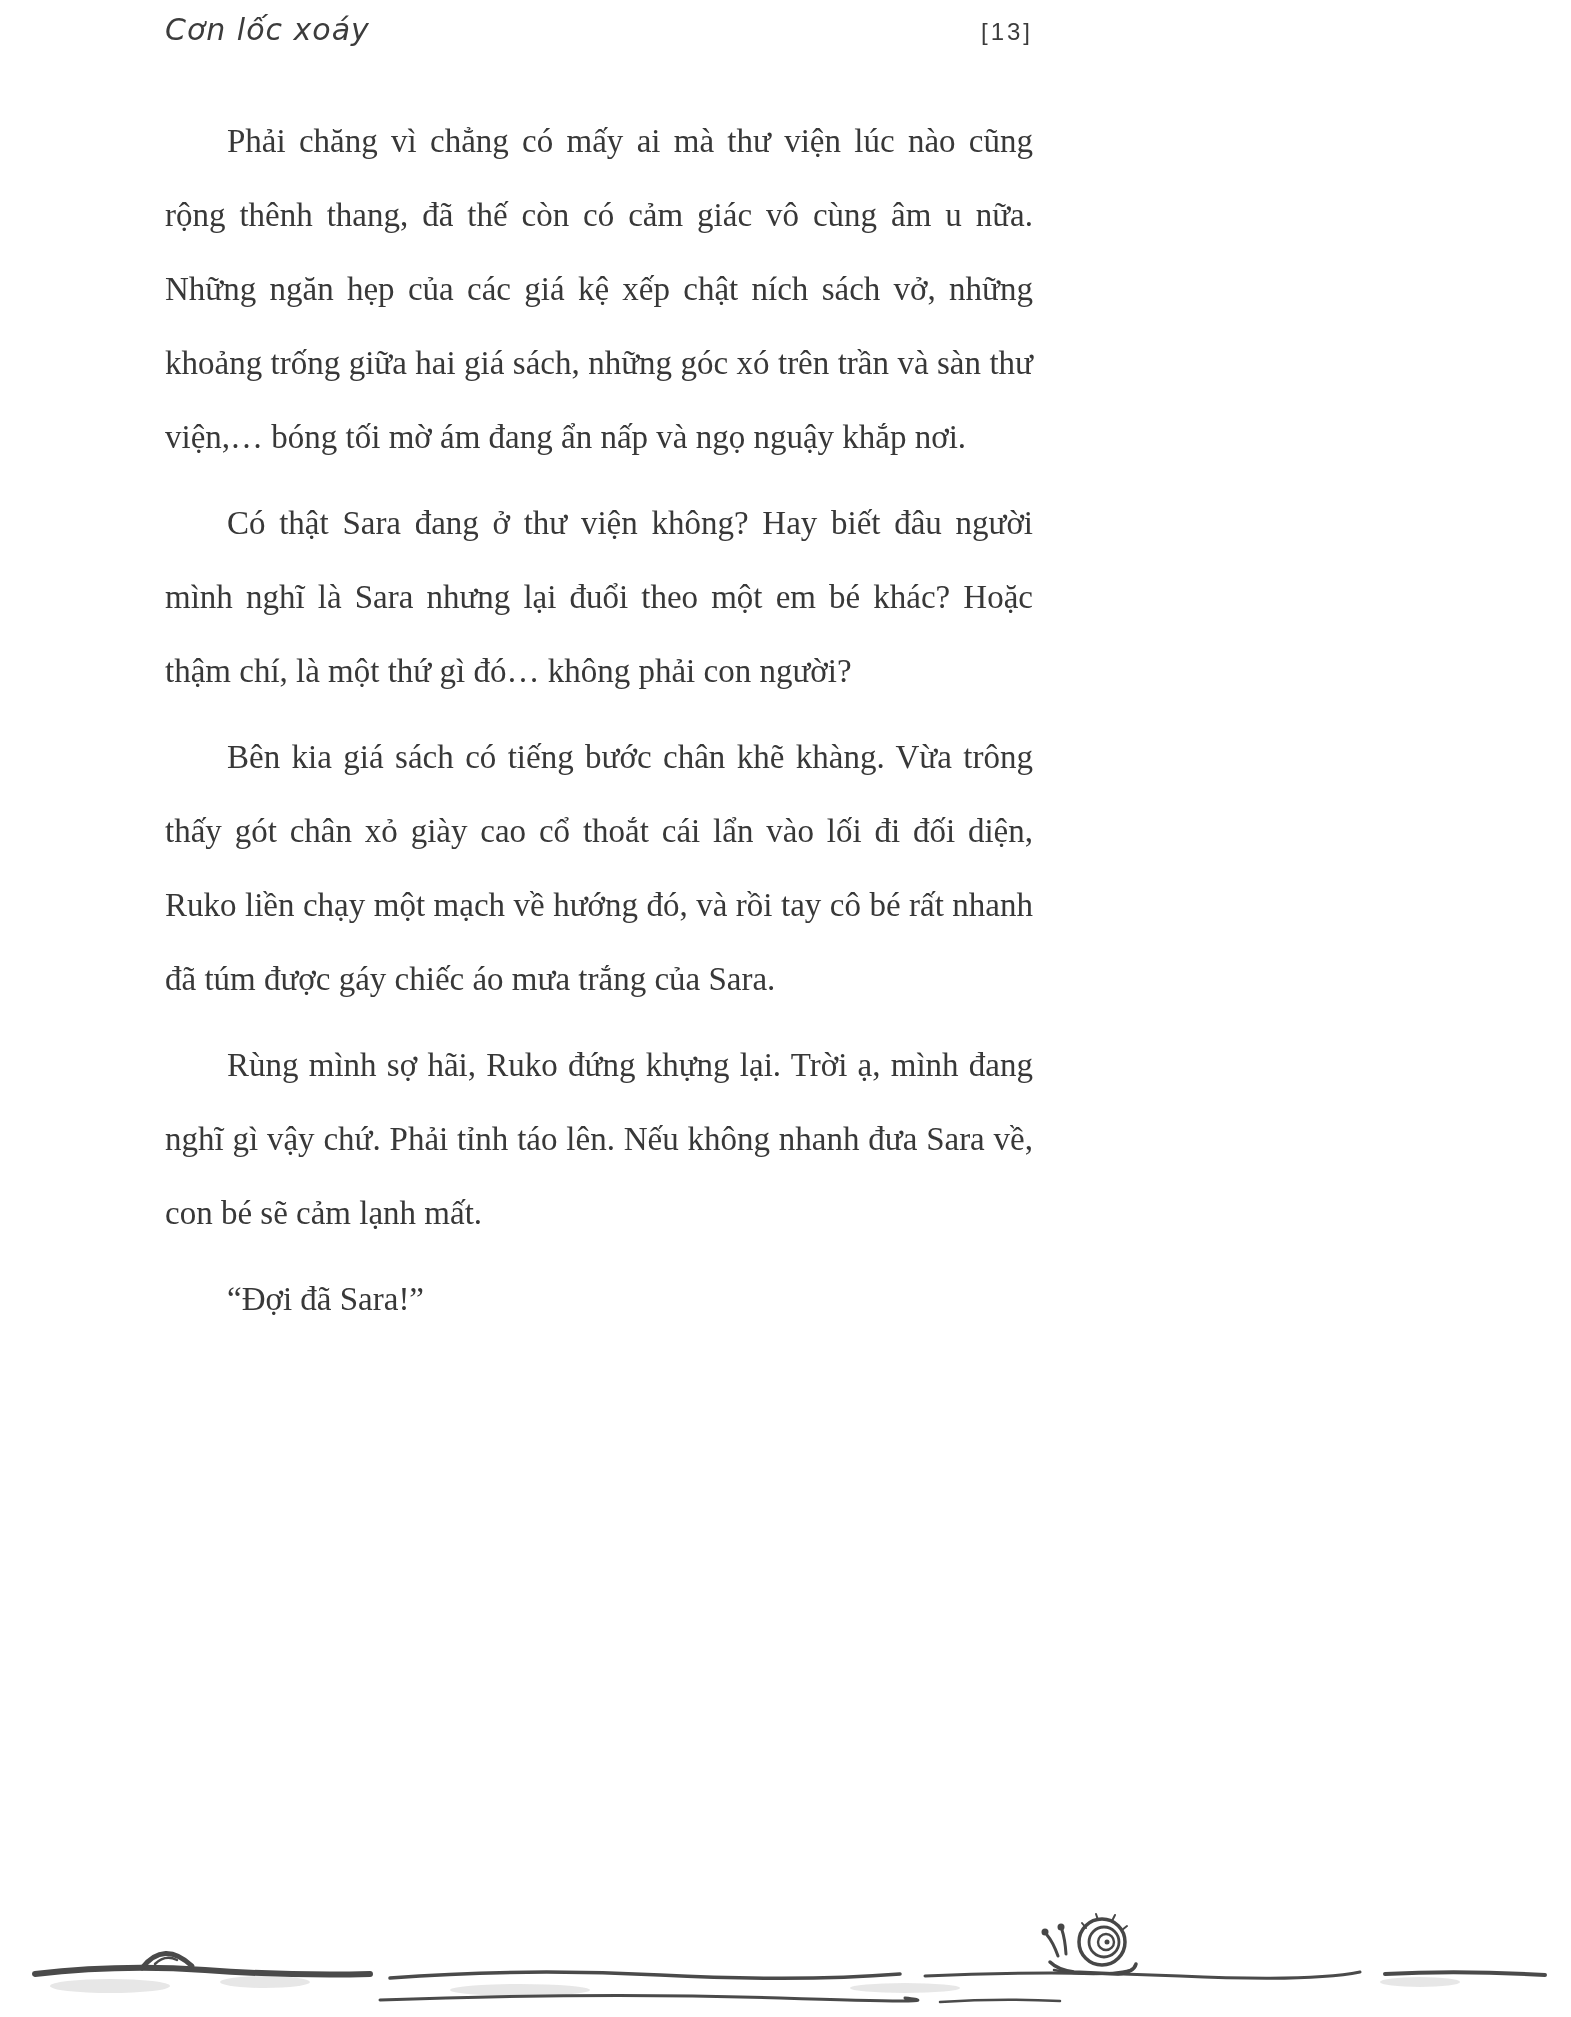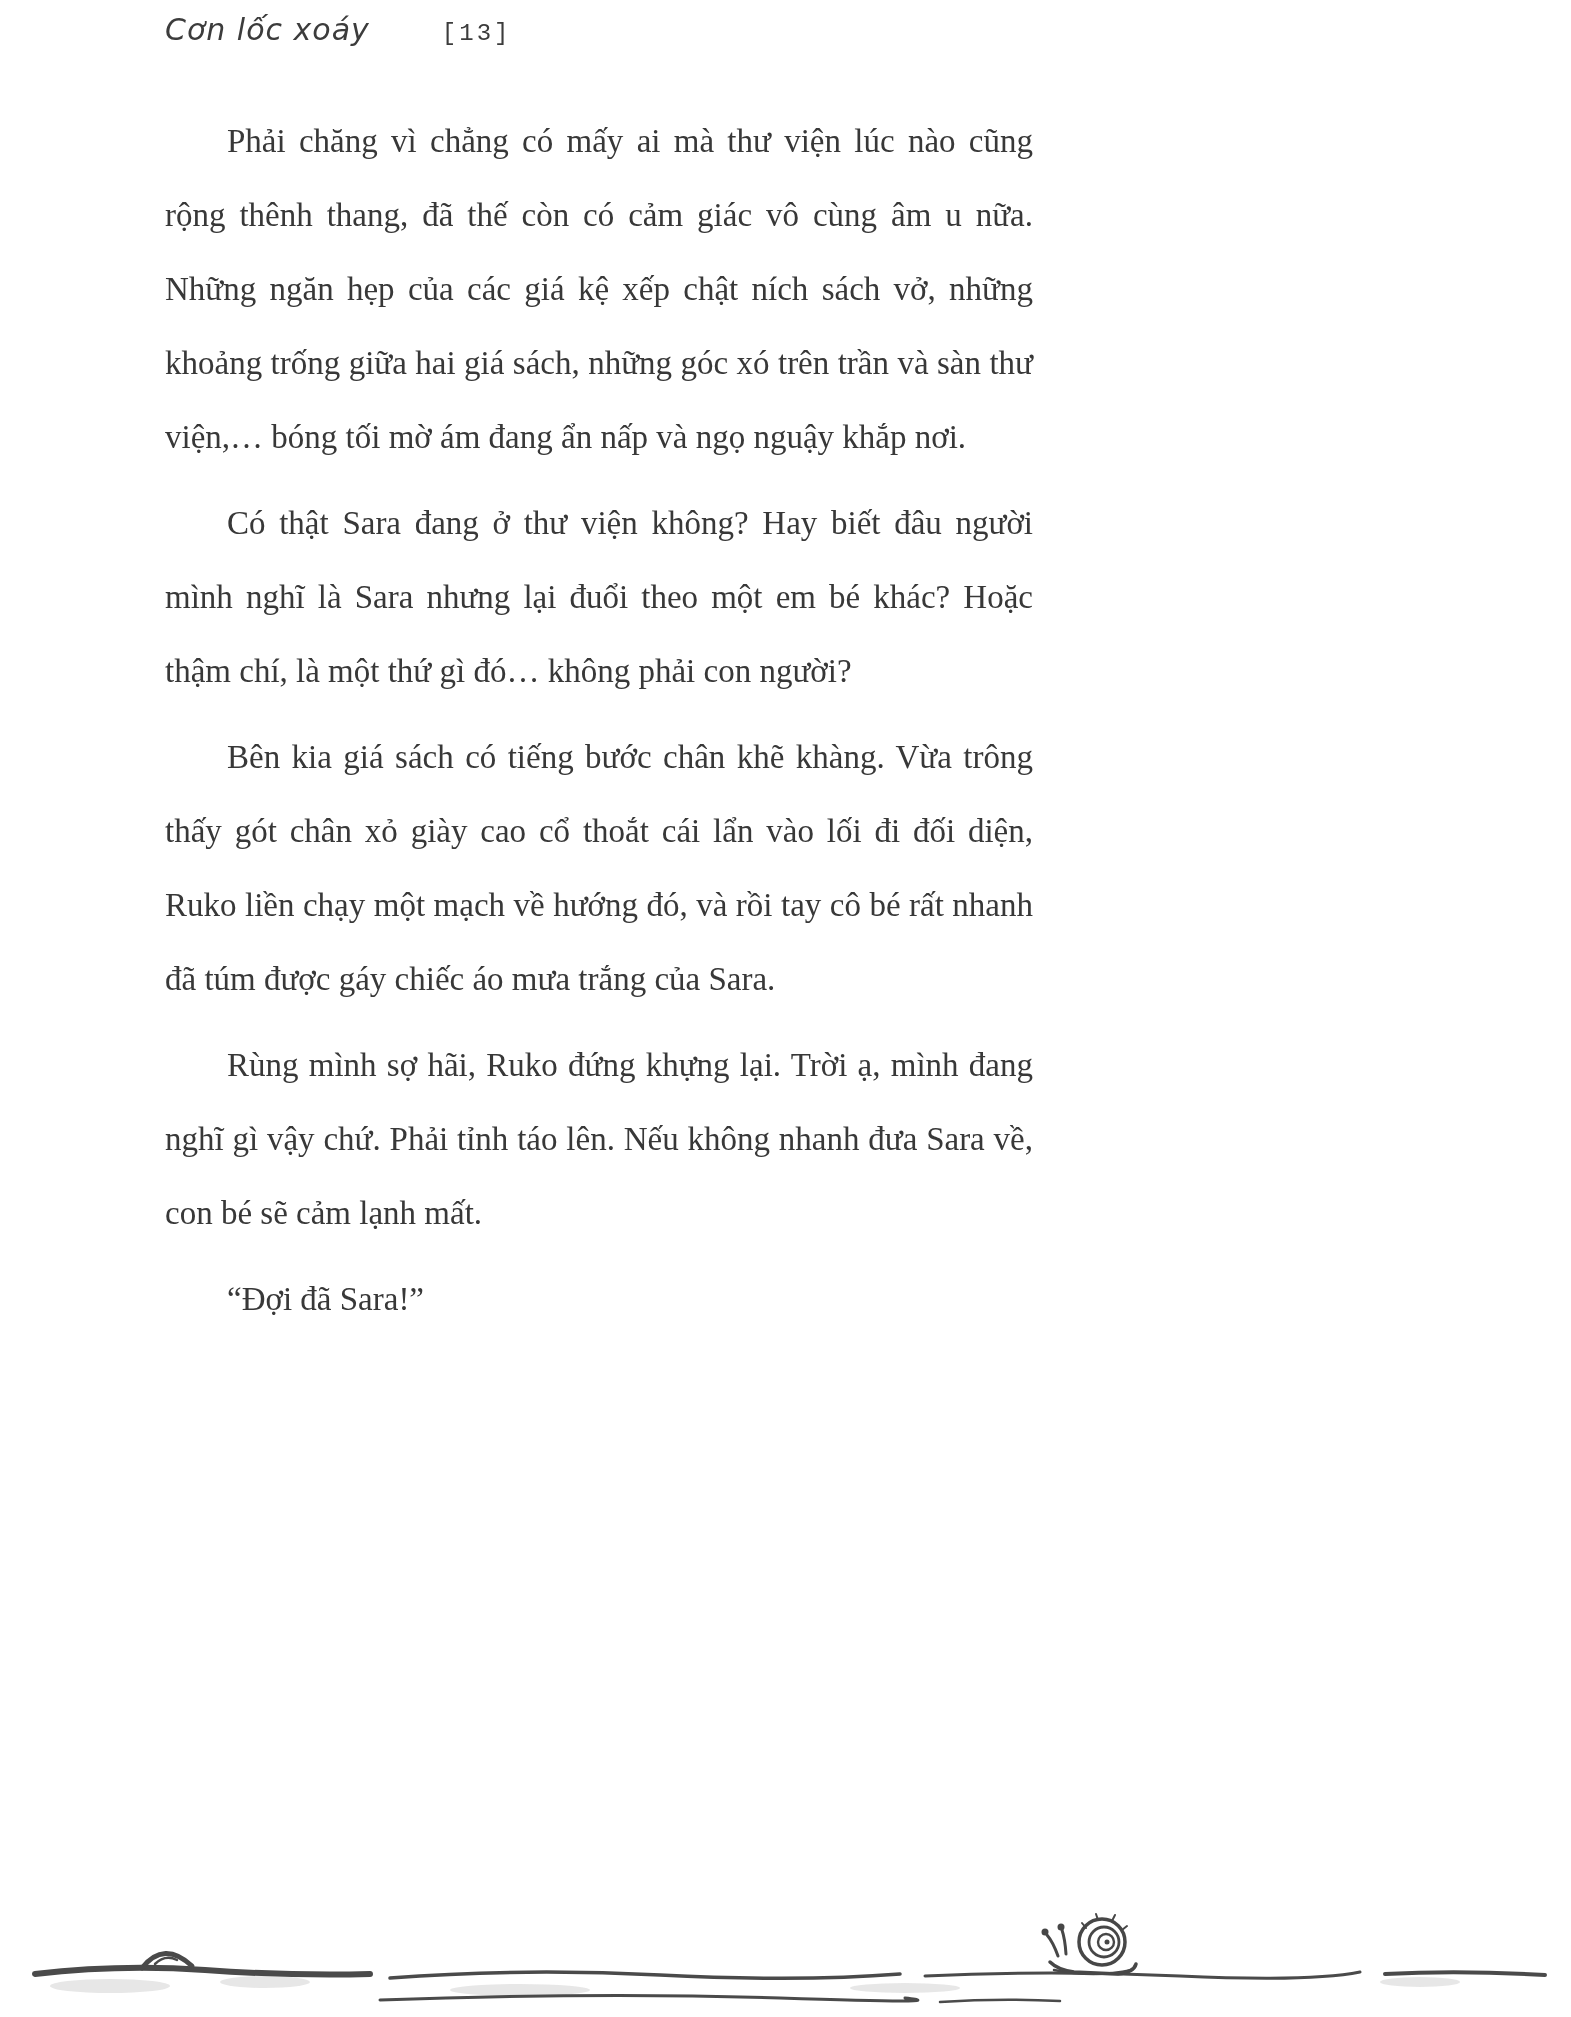--- a/index.html
+++ b/index.html
@@ -15,33 +15,33 @@
     overflow: hidden;
     font-family: "Liberation Serif", "DejaVu Serif", serif;
     color: #3a3a3a;
   }
   .header {
     position: absolute;
     top: 12px;
     left: 165px;
     width: 868px;
     display: flex;
-    justify-content: flex-start;
+    justify-content: space-between;
     align-items: baseline;
     gap: 72px;
   }
   .header-title {
     font-family: "DejaVu Sans", sans-serif;
     font-style: italic;
     font-size: 30px;
     letter-spacing: 1px;
     color: #3c3c3c;
   }
   .page-number {
-    font-family: Liberation Mono, monospace;
+    font-family: Liberation Sans, sans-serif;
     font-size: 24px;
     letter-spacing: 3px;
     color: #3c3c3c;
   }
   .body-text {
     position: absolute;
     top: 104px;
     left: 165px;
     width: 868px;
   }

